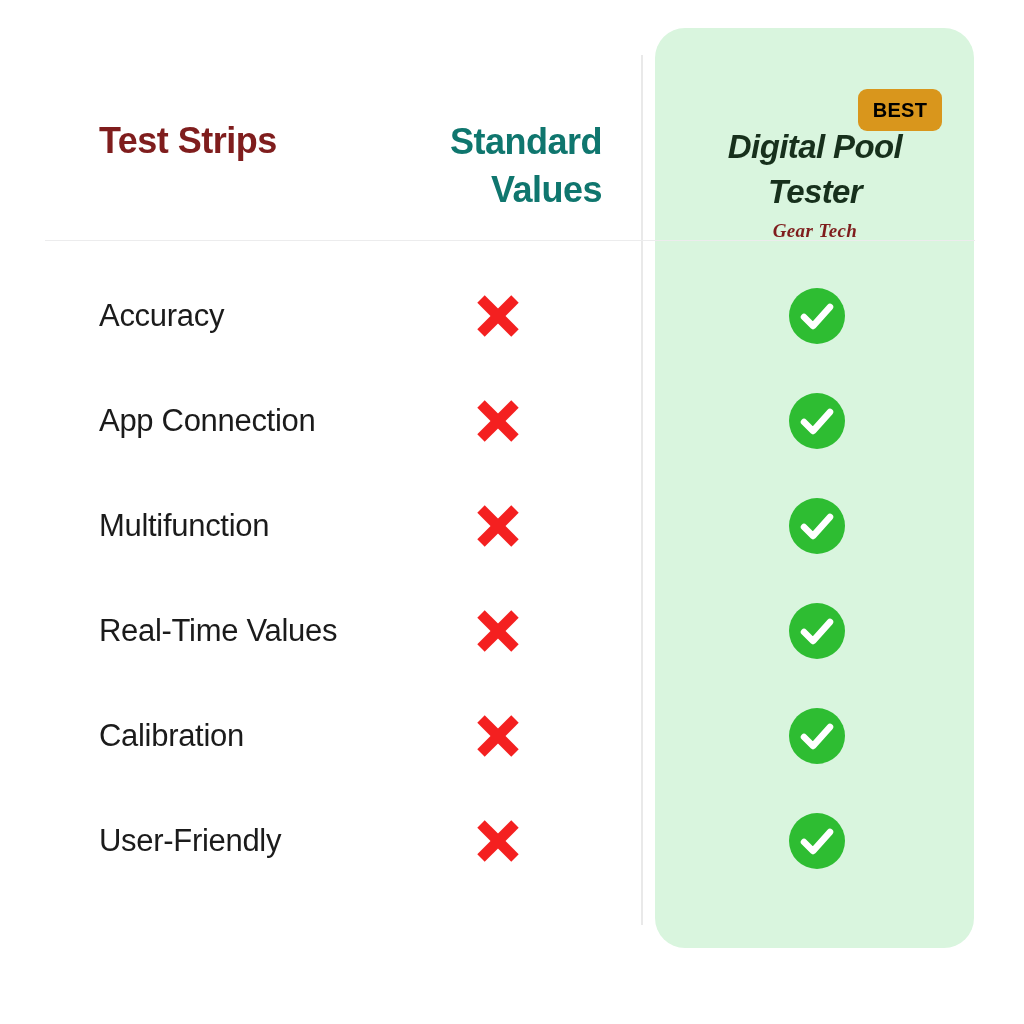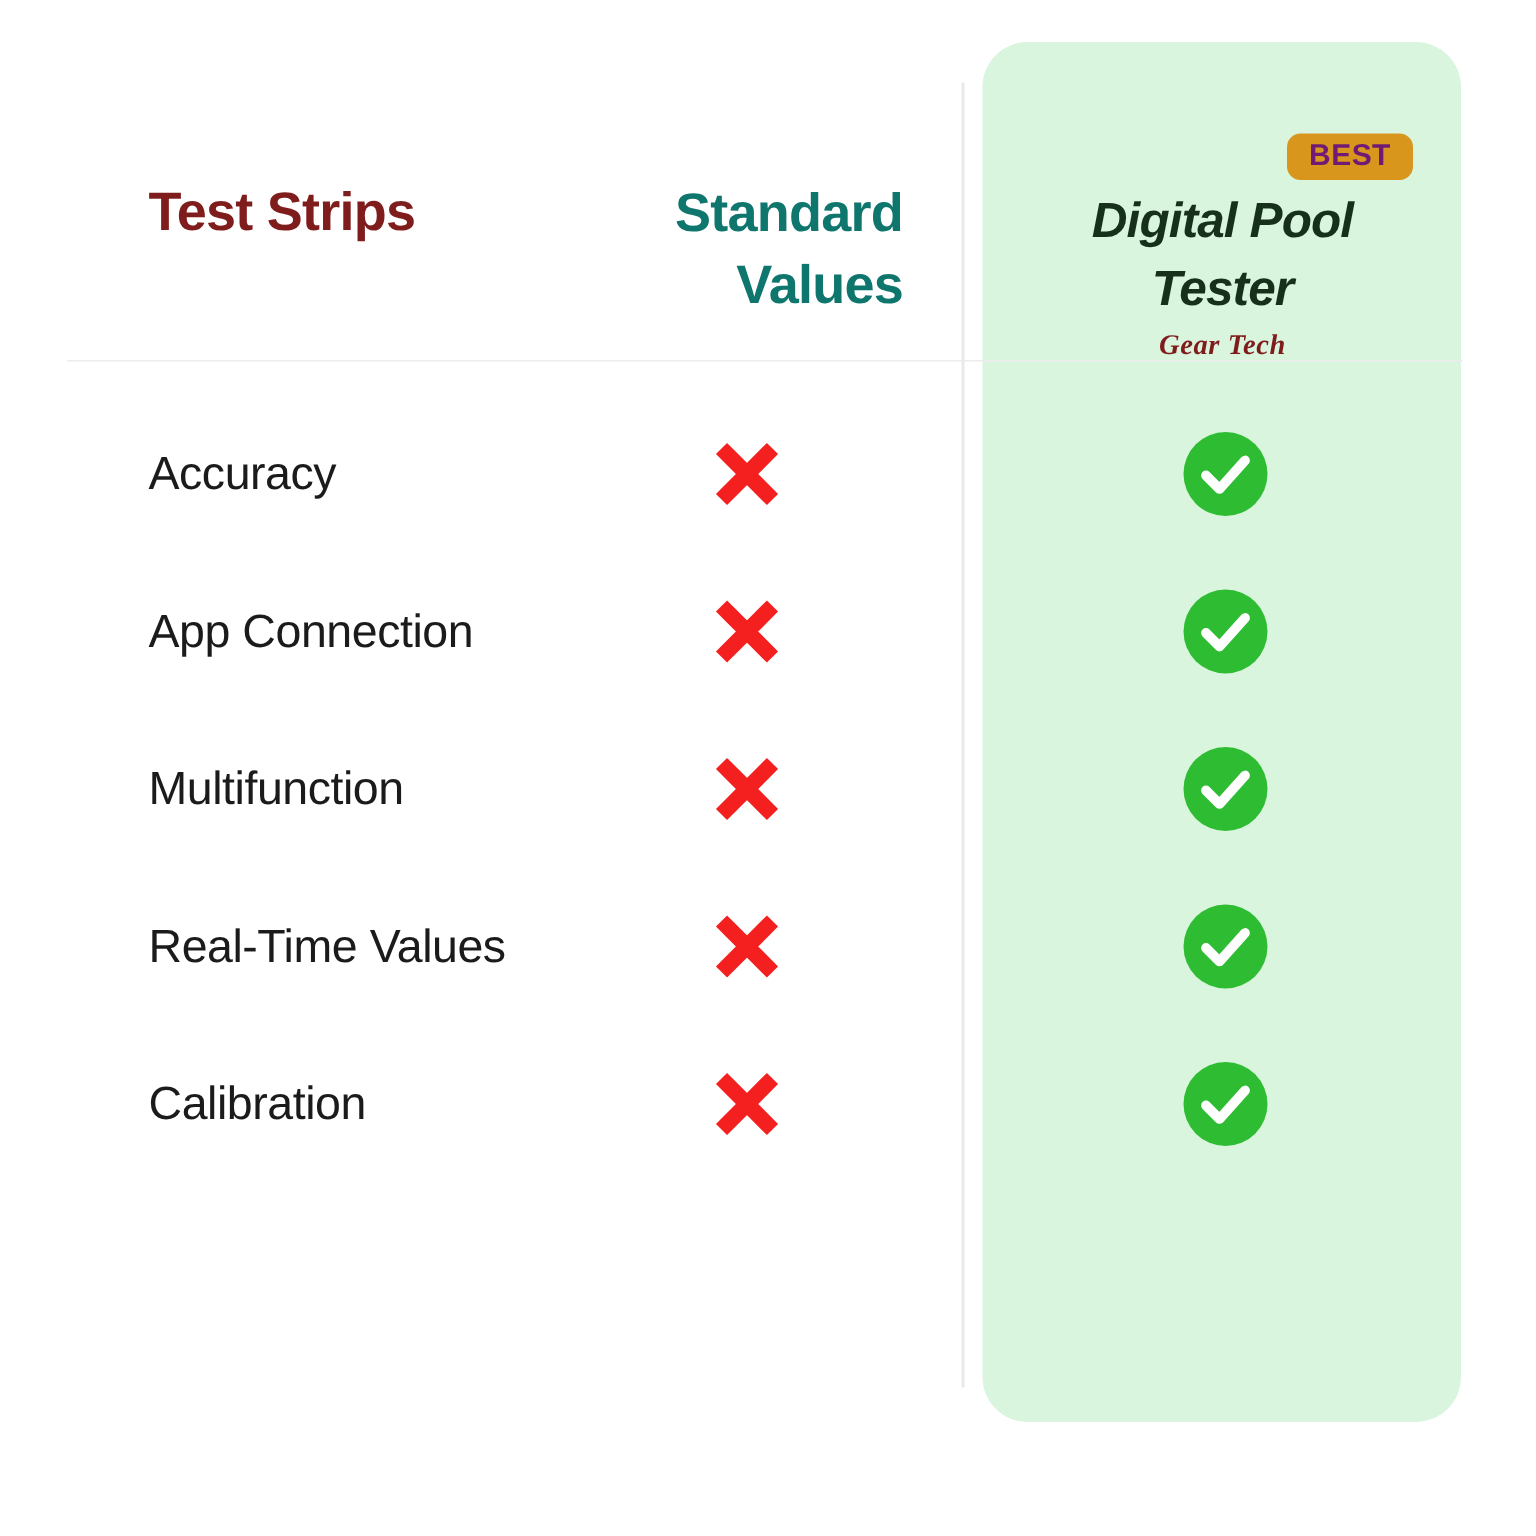--- a/index.html
+++ b/index.html
@@ -112,29 +112,29 @@
     color: #7f1d1d;
     letter-spacing: 0.4px;
   }
 
   
   .best-badge {
     position: absolute;
     left: 858px;
     top: 89px;
     width: 84px;
-    height: 31px;
+    height: 42px;
     background: #d9961c;
     border-radius: 9px;
     display: flex;
     align-items: center;
     justify-content: center;
     font-size: 20px;
     font-weight: bold;
-    color: #701a75;
+    color: #000000;
     letter-spacing: 0.3px;
   }
 
   
   .rows {
     position: absolute;
     left: 0;
     top: 0;
     width: 884px;
     height: 1024px;
@@ -312,15 +312,32 @@
         </svg>
       </div>
       <div class="cell-best">
         <svg class="check-badge" viewBox="0 0 58 58">
           <circle cx="29" cy="29" r="28" fill="#2ebd32"></circle>
           <path d="M16 30 L25 39 L42 20" fill="none" stroke="#ffffff" stroke-width="6.5" stroke-linecap="round" stroke-linejoin="round"></path>
         </svg>
       </div>
     </div>
 
+    <div class="row" style="top:788px">
+      <div class="row-label">User-Friendly</div>
+      <div class="cell-standard">
+        <svg class="x-icon" viewBox="0 0 48 48">
+          <g stroke="#f42020" stroke-width="10.5" stroke-linecap="butt">
+            <line x1="7" y1="7" x2="41" y2="41"></line>
+            <line x1="41" y1="7" x2="7" y2="41"></line>
+          </g>
+        </svg>
+      </div>
+      <div class="cell-best">
+        <svg class="check-badge" viewBox="0 0 58 58">
+          <circle cx="29" cy="29" r="28" fill="#2ebd32"></circle>
+          <path d="M16 30 L25 39 L42 20" fill="none" stroke="#ffffff" stroke-width="6.5" stroke-linecap="round" stroke-linejoin="round"></path>
+        </svg>
+      </div>
+    </div>
 
   </div>
 </div>
 
 </body></html>

